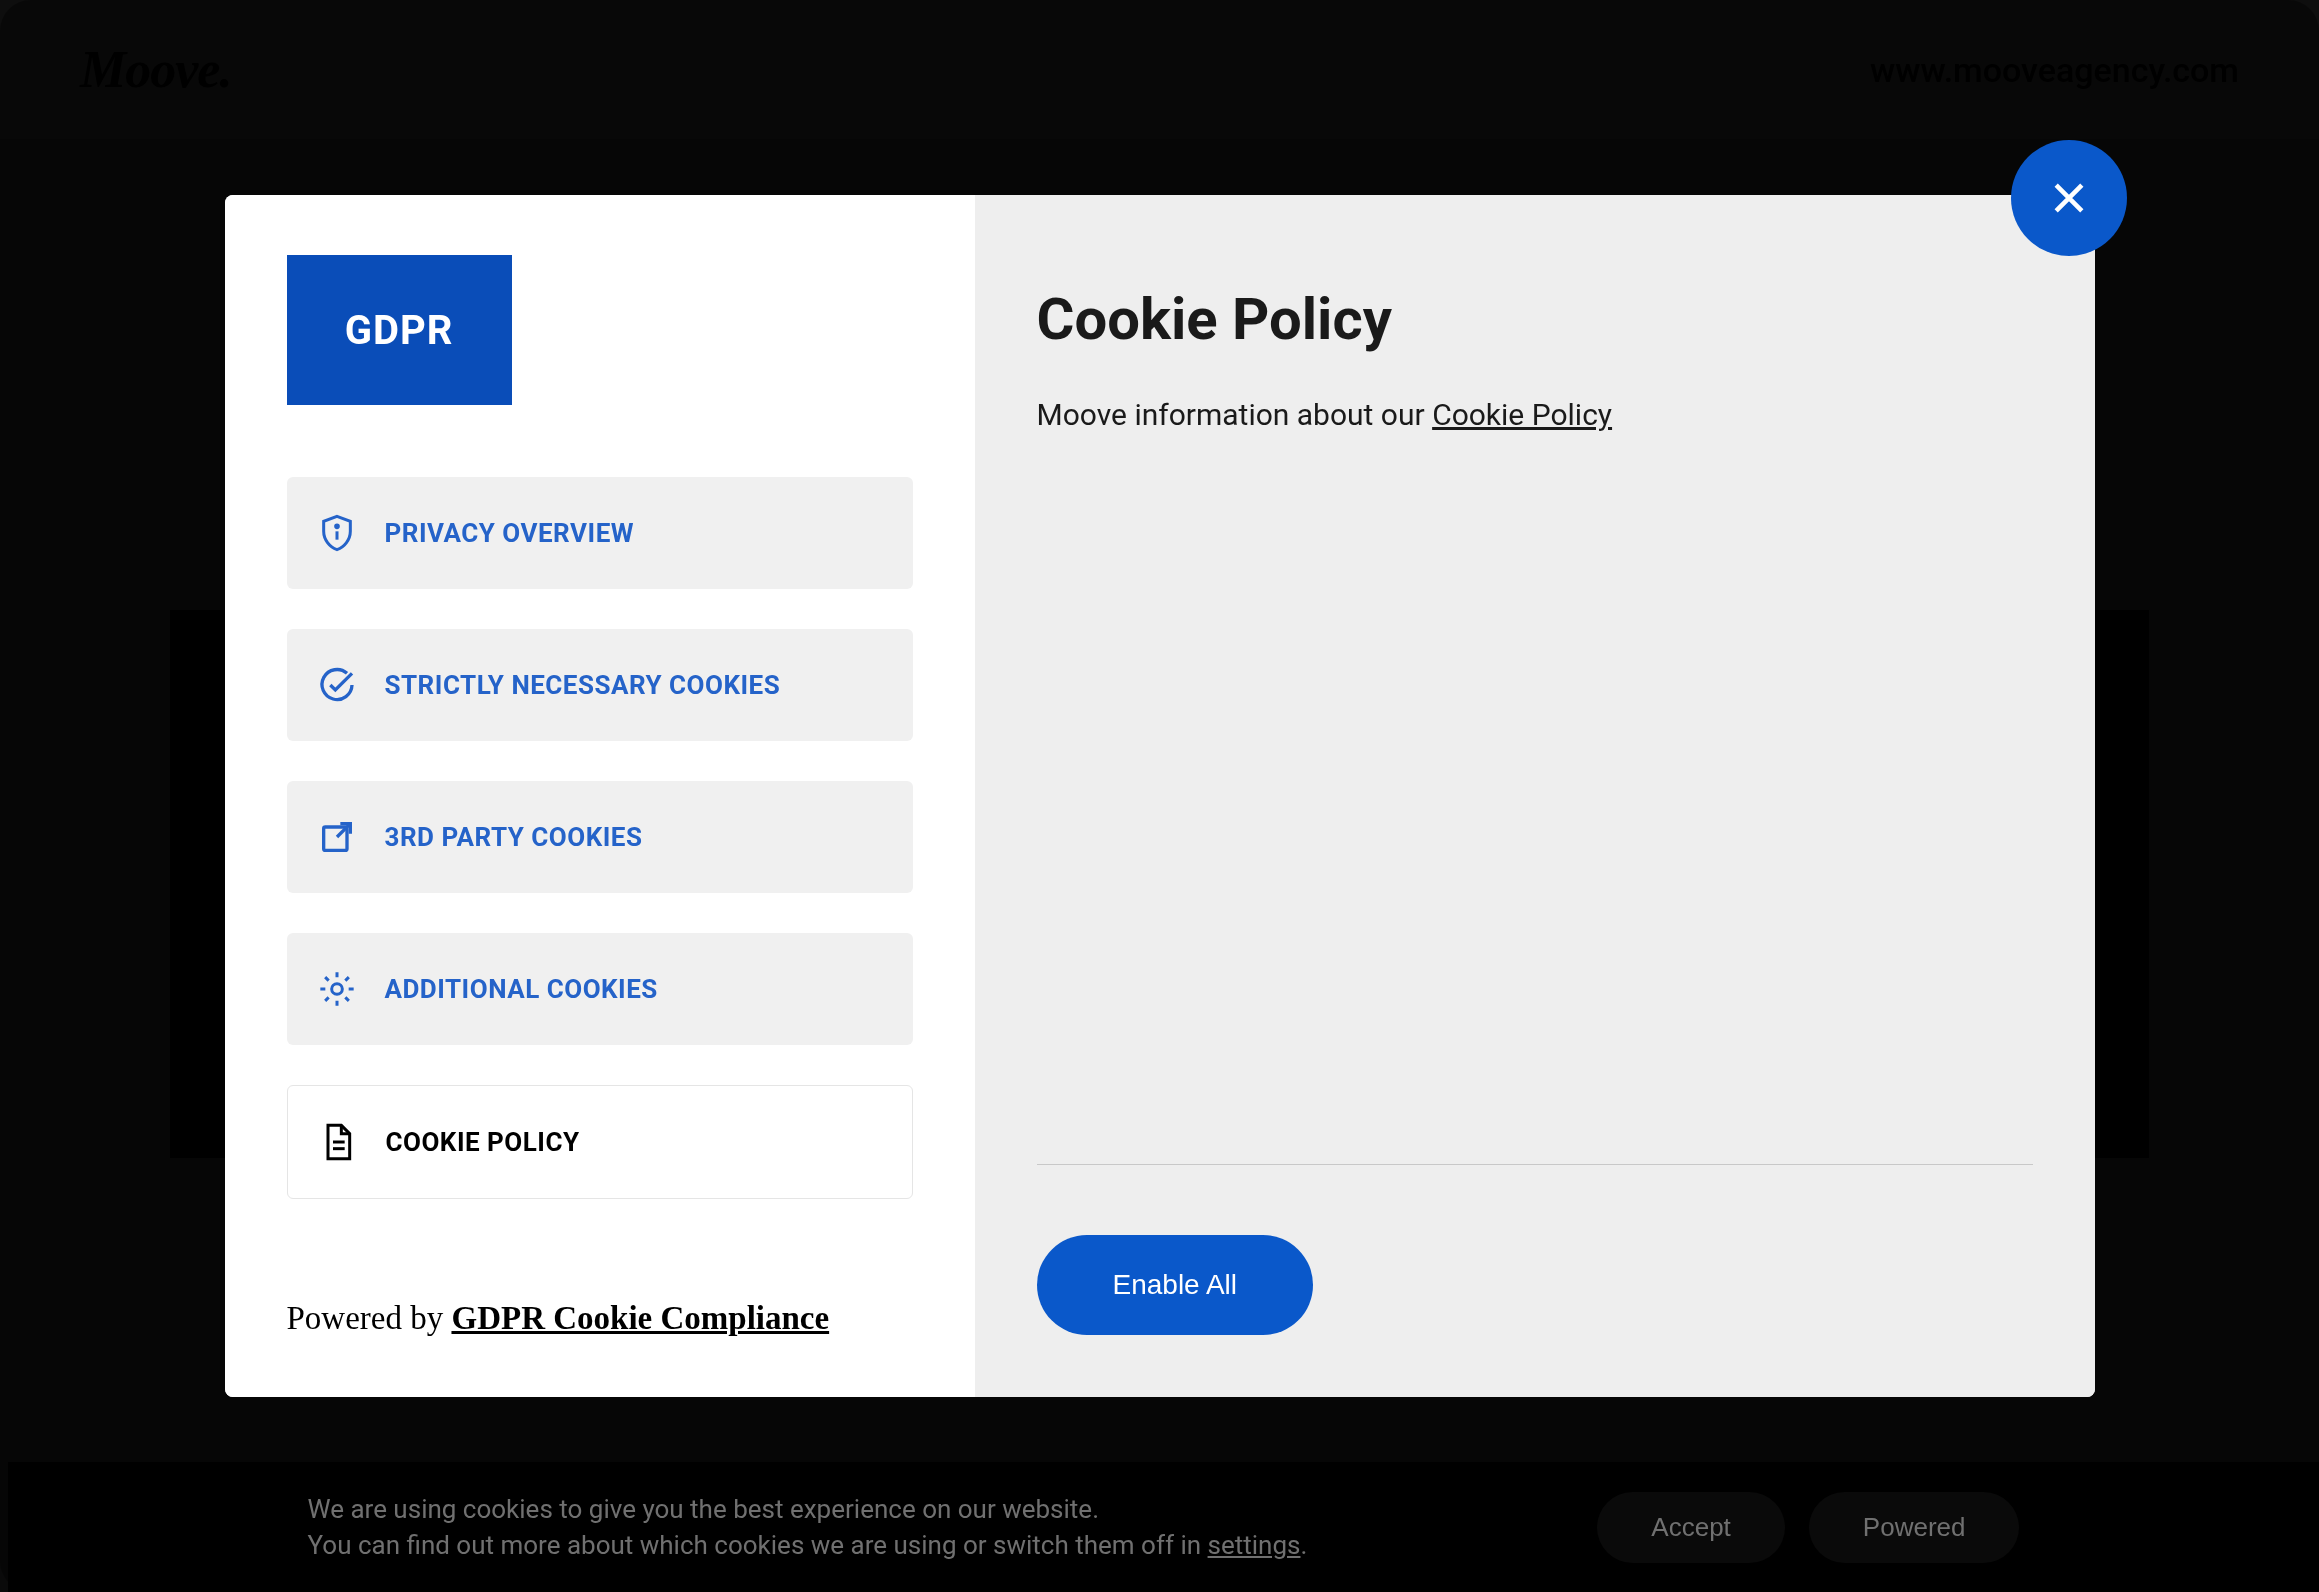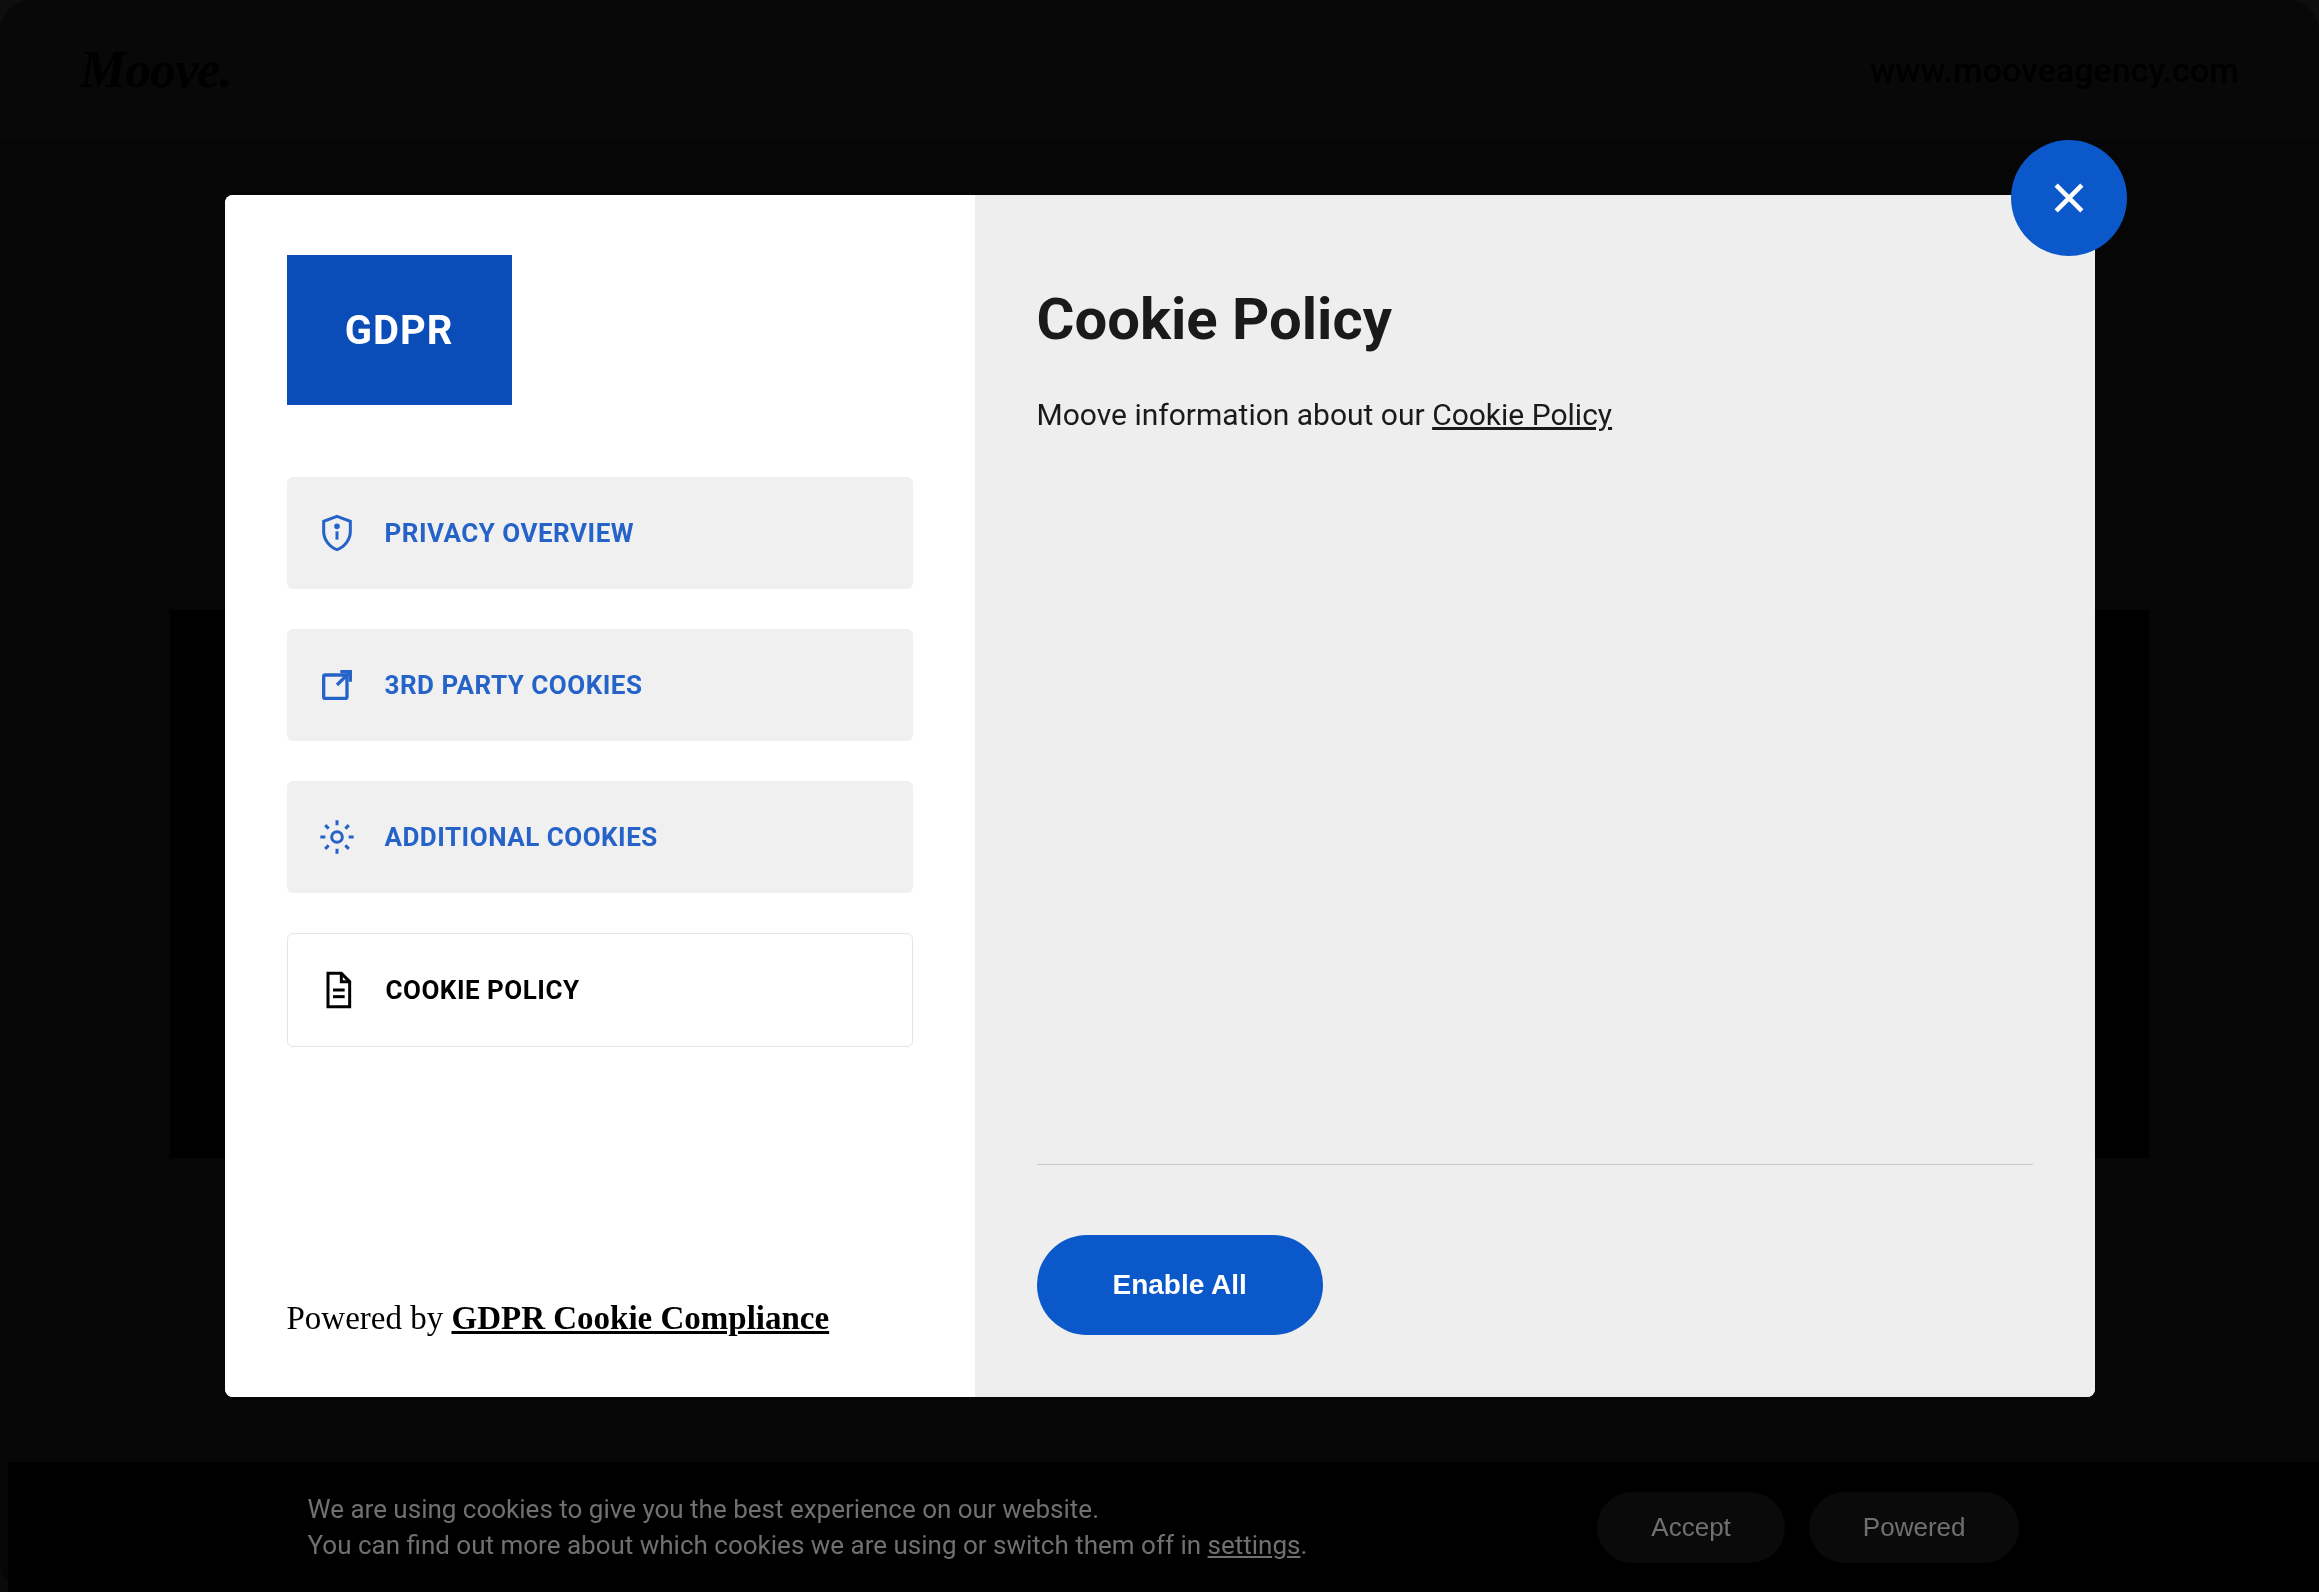--- a/index.html
+++ b/index.html
@@ -171,21 +171,21 @@
       border-top: 1px solid #c8c8c8;
       padding-top: 70px;
     }
     .enable-btn {
       background: #0a58ca;
       color: #fff;
       border: none;
       border-radius: 52px;
       padding: 34px 76px;
       font-size: 28px;
-      font-weight: 700;
+      font-weight: 400;
       cursor: pointer;
     }
     .cookie-bar {
       position: absolute;
       bottom: 0;
       left: 8px;
       right: 0;
       height: 130px;
       background: #000;
       display: flex;
@@ -254,20 +254,29 @@
           <span class="nav-icon">
             <svg viewBox="0 0 24 24" fill="none" stroke="#2563c9" stroke-width="1.8">
               <path d="M12 2 L20 5 V11 C20 16 16.5 20.5 12 22 C7.5 20.5 4 16 4 11 V5 Z"></path>
               <circle cx="12" cy="8" r="0.8" fill="#2563c9"></circle>
               <line x1="12" y1="11" x2="12" y2="16"></line>
             </svg>
           </span>
           <span>PRIVACY OVERVIEW</span>
         </div>
 
+        <div class="nav-item inactive">
+          <span class="nav-icon">
+            <svg viewBox="0 0 24 24" fill="none" stroke="#2563c9" stroke-width="2">
+              <path d="M21 12 A9 9 0 1 1 18 5"></path>
+              <path d="M8 12 L11 15 L21 5"></path>
+            </svg>
+          </span>
+          <span>STRICTLY NECESSARY COOKIES</span>
+        </div>
 
         <div class="nav-item inactive">
           <span class="nav-icon">
             <svg viewBox="0 0 24 24" fill="none" stroke="#2563c9" stroke-width="2">
               <rect x="4" y="6" width="14" height="14" rx="1"></rect>
               <path d="M14 4 L20 4 L20 10"></path>
               <path d="M20 4 L12 12"></path>
             </svg>
           </span>
           <span>3RD PARTY COOKIES</span>

